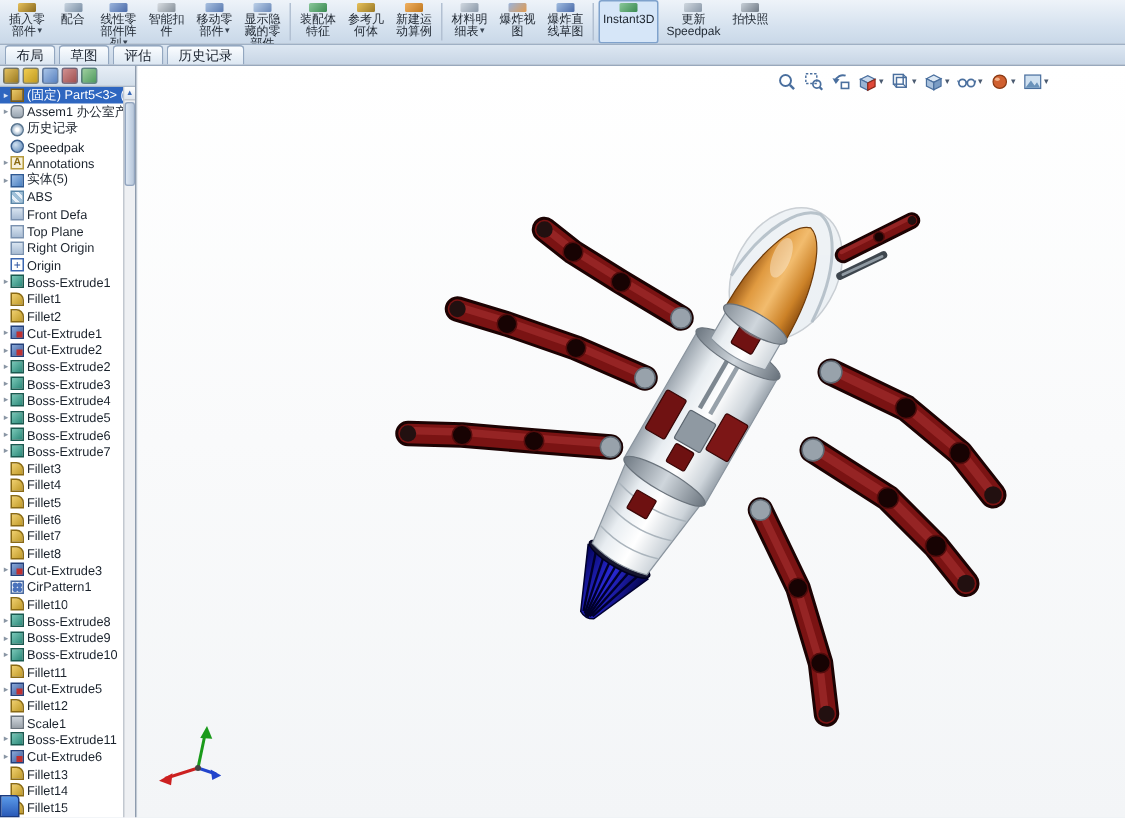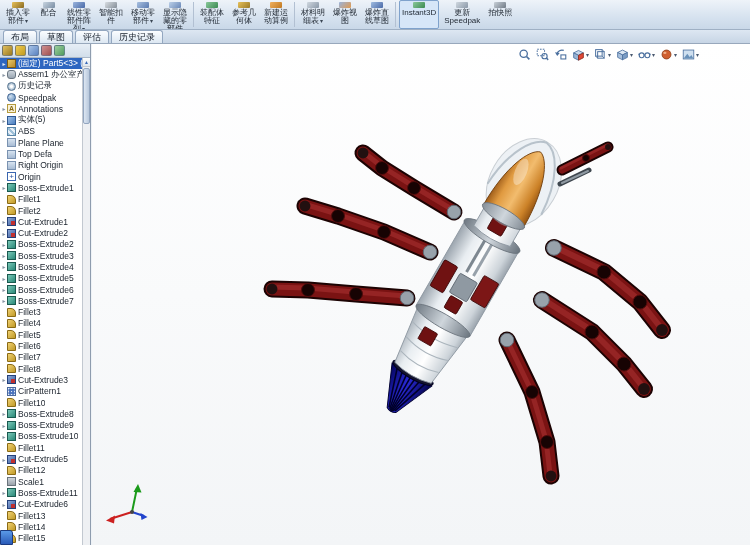--- a/index.html
+++ b/index.html
@@ -213,26 +213,26 @@
             <span class="tlabel">实体(5)</span>
           </div>
           <div class="titem">
             <span class="arrow"></span>
             <span class="ticon ti-material"></span>
             <span class="tlabel">ABS</span>
           </div>
           <div class="titem">
             <span class="arrow"></span>
             <span class="ticon ti-plane"></span>
-            <span class="tlabel">Plane Plane</span>
+            <span class="tlabel">Front Defa</span>
           </div>
           <div class="titem">
             <span class="arrow"></span>
             <span class="ticon ti-plane"></span>
-            <span class="tlabel">Top Defa</span>
+            <span class="tlabel">Top Plane</span>
           </div>
           <div class="titem">
             <span class="arrow"></span>
             <span class="ticon ti-plane"></span>
             <span class="tlabel">Right Origin</span>
           </div>
           <div class="titem">
             <span class="arrow"></span>
             <span class="ticon ti-origin"></span>
             <span class="tlabel">Origin</span>

